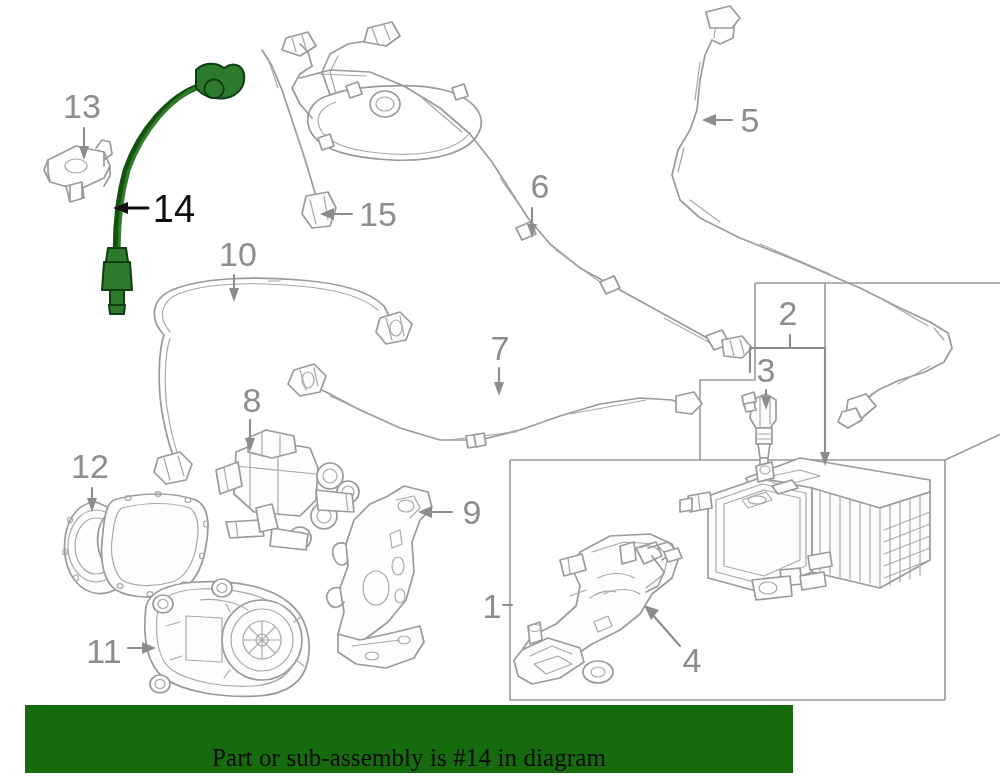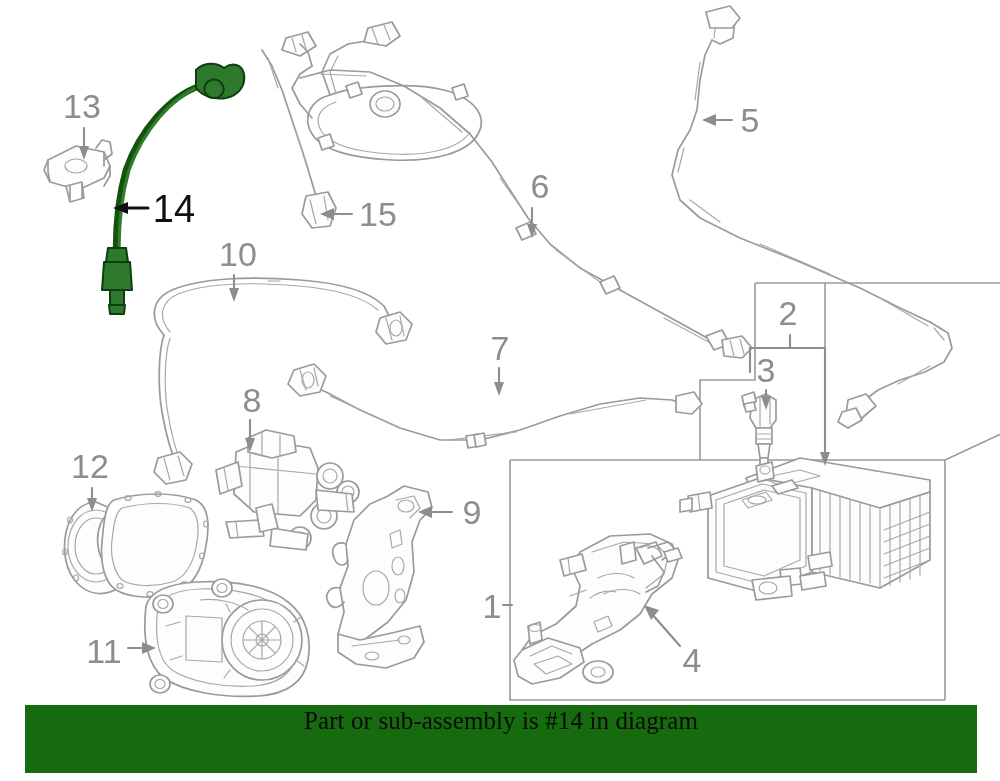--- a/index.html
+++ b/index.html
@@ -27,23 +27,23 @@
   
   .cnum{font-family:"Liberation Sans",sans-serif;font-size:34px;fill:#8d8d8d;}
   .cnum-hl{font-family:"Liberation Sans",sans-serif;font-size:38px;fill:#101010;}
   .arr{fill:none;stroke:#8d8d8d;stroke-width:2.1;stroke-linecap:round;stroke-linejoin:round;}
   .arrhead{fill:#8d8d8d;}
   .arr-hl{fill:none;stroke:#101010;stroke-width:3;stroke-linecap:round;stroke-linejoin:round;}
   .arrhead-hl{fill:#101010;}
 
   
   #banner{
-    position:absolute;left:25px;top:705px;width:952px;height:68px;
+    position:absolute;left:25px;top:705px;width:768px;height:68px;
     background:#156b0d;
-    display:flex;flex-direction:column;align-items:center;justify-content:flex-start;
+    display:flex;flex-direction:column;align-items:center;justify-content:flex-end;
     box-sizing:border-box;
   }
   #banner .bline{
     font-family:"Liberation Serif",serif;
     font-size:25px;line-height:31px;color:#0a0a0a;white-space:nowrap;
     letter-spacing:.1px;
   }
 </style>
 </head>
 <body>

